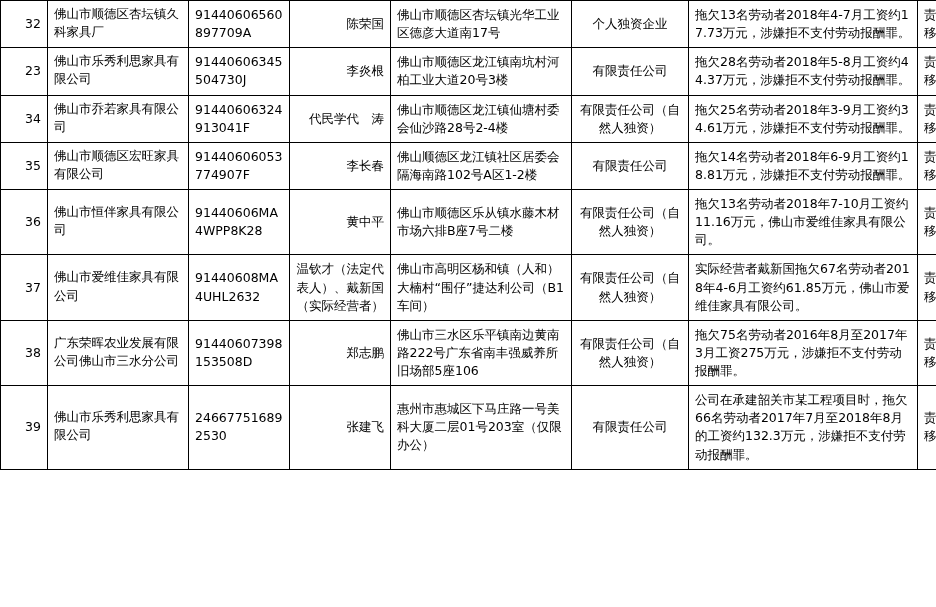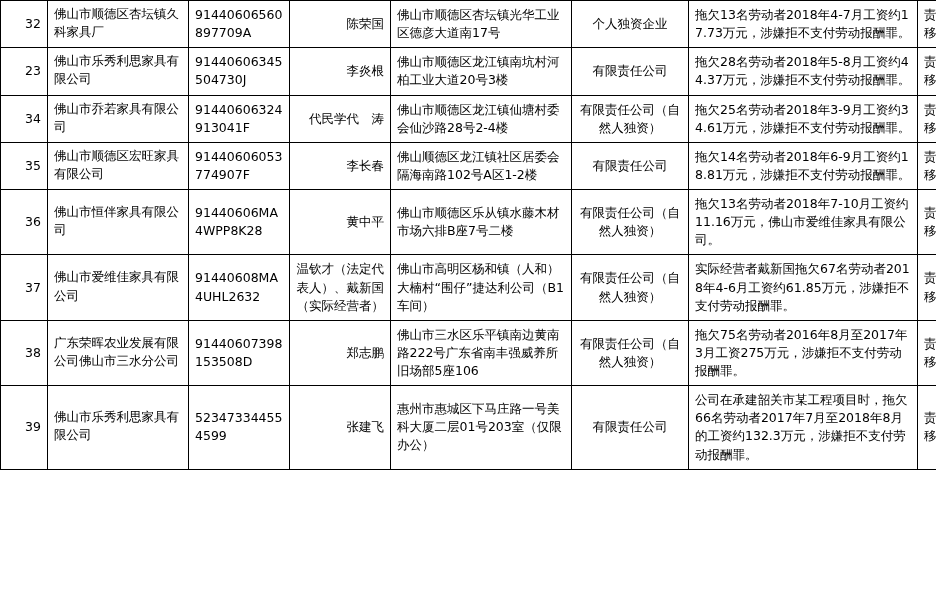--- a/index.html
+++ b/index.html
@@ -106,39 +106,39 @@
       <td class="col-action">责令限期整改，并移送公安机关。</td>
     </tr>
 
     <tr>
       <td class="col-index">37</td>
       <td class="col-name">佛山市爱维佳家具有限公司</td>
       <td class="col-code">91440608MA4UHL2632</td>
       <td class="col-person cell-center">温钦才（法定代表人）、戴新国（实际经营者）</td>
       <td class="col-address">佛山市高明区杨和镇（人和）大楠村“围仔”捷达利公司（B1车间）</td>
       <td class="col-type">有限责任公司（自然人独资）</td>
-      <td class="col-fact">实际经营者戴新国拖欠67名劳动者2018年4-6月工资约61.85万元，涉嫌拒不支付劳动报酬罪。</td>
+      <td class="col-fact">实际经营者戴新国拖欠67名劳动者2018年4-6月工资约61.85万元，佛山市爱维佳家具有限公司。</td>
       <td class="col-action">责令限期整改，并移送公安机关。</td>
     </tr>
 
     <tr>
       <td class="col-index">38</td>
       <td class="col-name">广东荣晖农业发展有限公司佛山市三水分公司</td>
       <td class="col-code">91440607398153508D</td>
       <td class="col-person">郑志鹏</td>
       <td class="col-address">佛山市三水区乐平镇南边黄南路222号广东省南丰强威养所旧场部5座106</td>
       <td class="col-type">有限责任公司（自然人独资）</td>
       <td class="col-fact">拖欠75名劳动者2016年8月至2017年3月工资275万元，涉嫌拒不支付劳动报酬罪。</td>
       <td class="col-action">责令限期整改，并移送公安机关。</td>
     </tr>
 
     <tr>
       <td class="col-index">39</td>
       <td class="col-name">佛山市乐秀利思家具有限公司</td>
-      <td class="col-code">523473344554599</td>
+      <td class="col-code">246677516892530</td>
       <td class="col-person">张建飞</td>
       <td class="col-address">惠州市惠城区下马庄路一号美科大厦二层01号203室（仅限办公）</td>
       <td class="col-type">有限责任公司</td>
       <td class="col-fact">公司在承建韶关市某工程项目时，拖欠66名劳动者2017年7月至2018年8月的工资约132.3万元，涉嫌拒不支付劳动报酬罪。</td>
       <td class="col-action">责令限期整改，并移送公安机关。</td>
     </tr>
 
   </tbody>
 </table>
 

